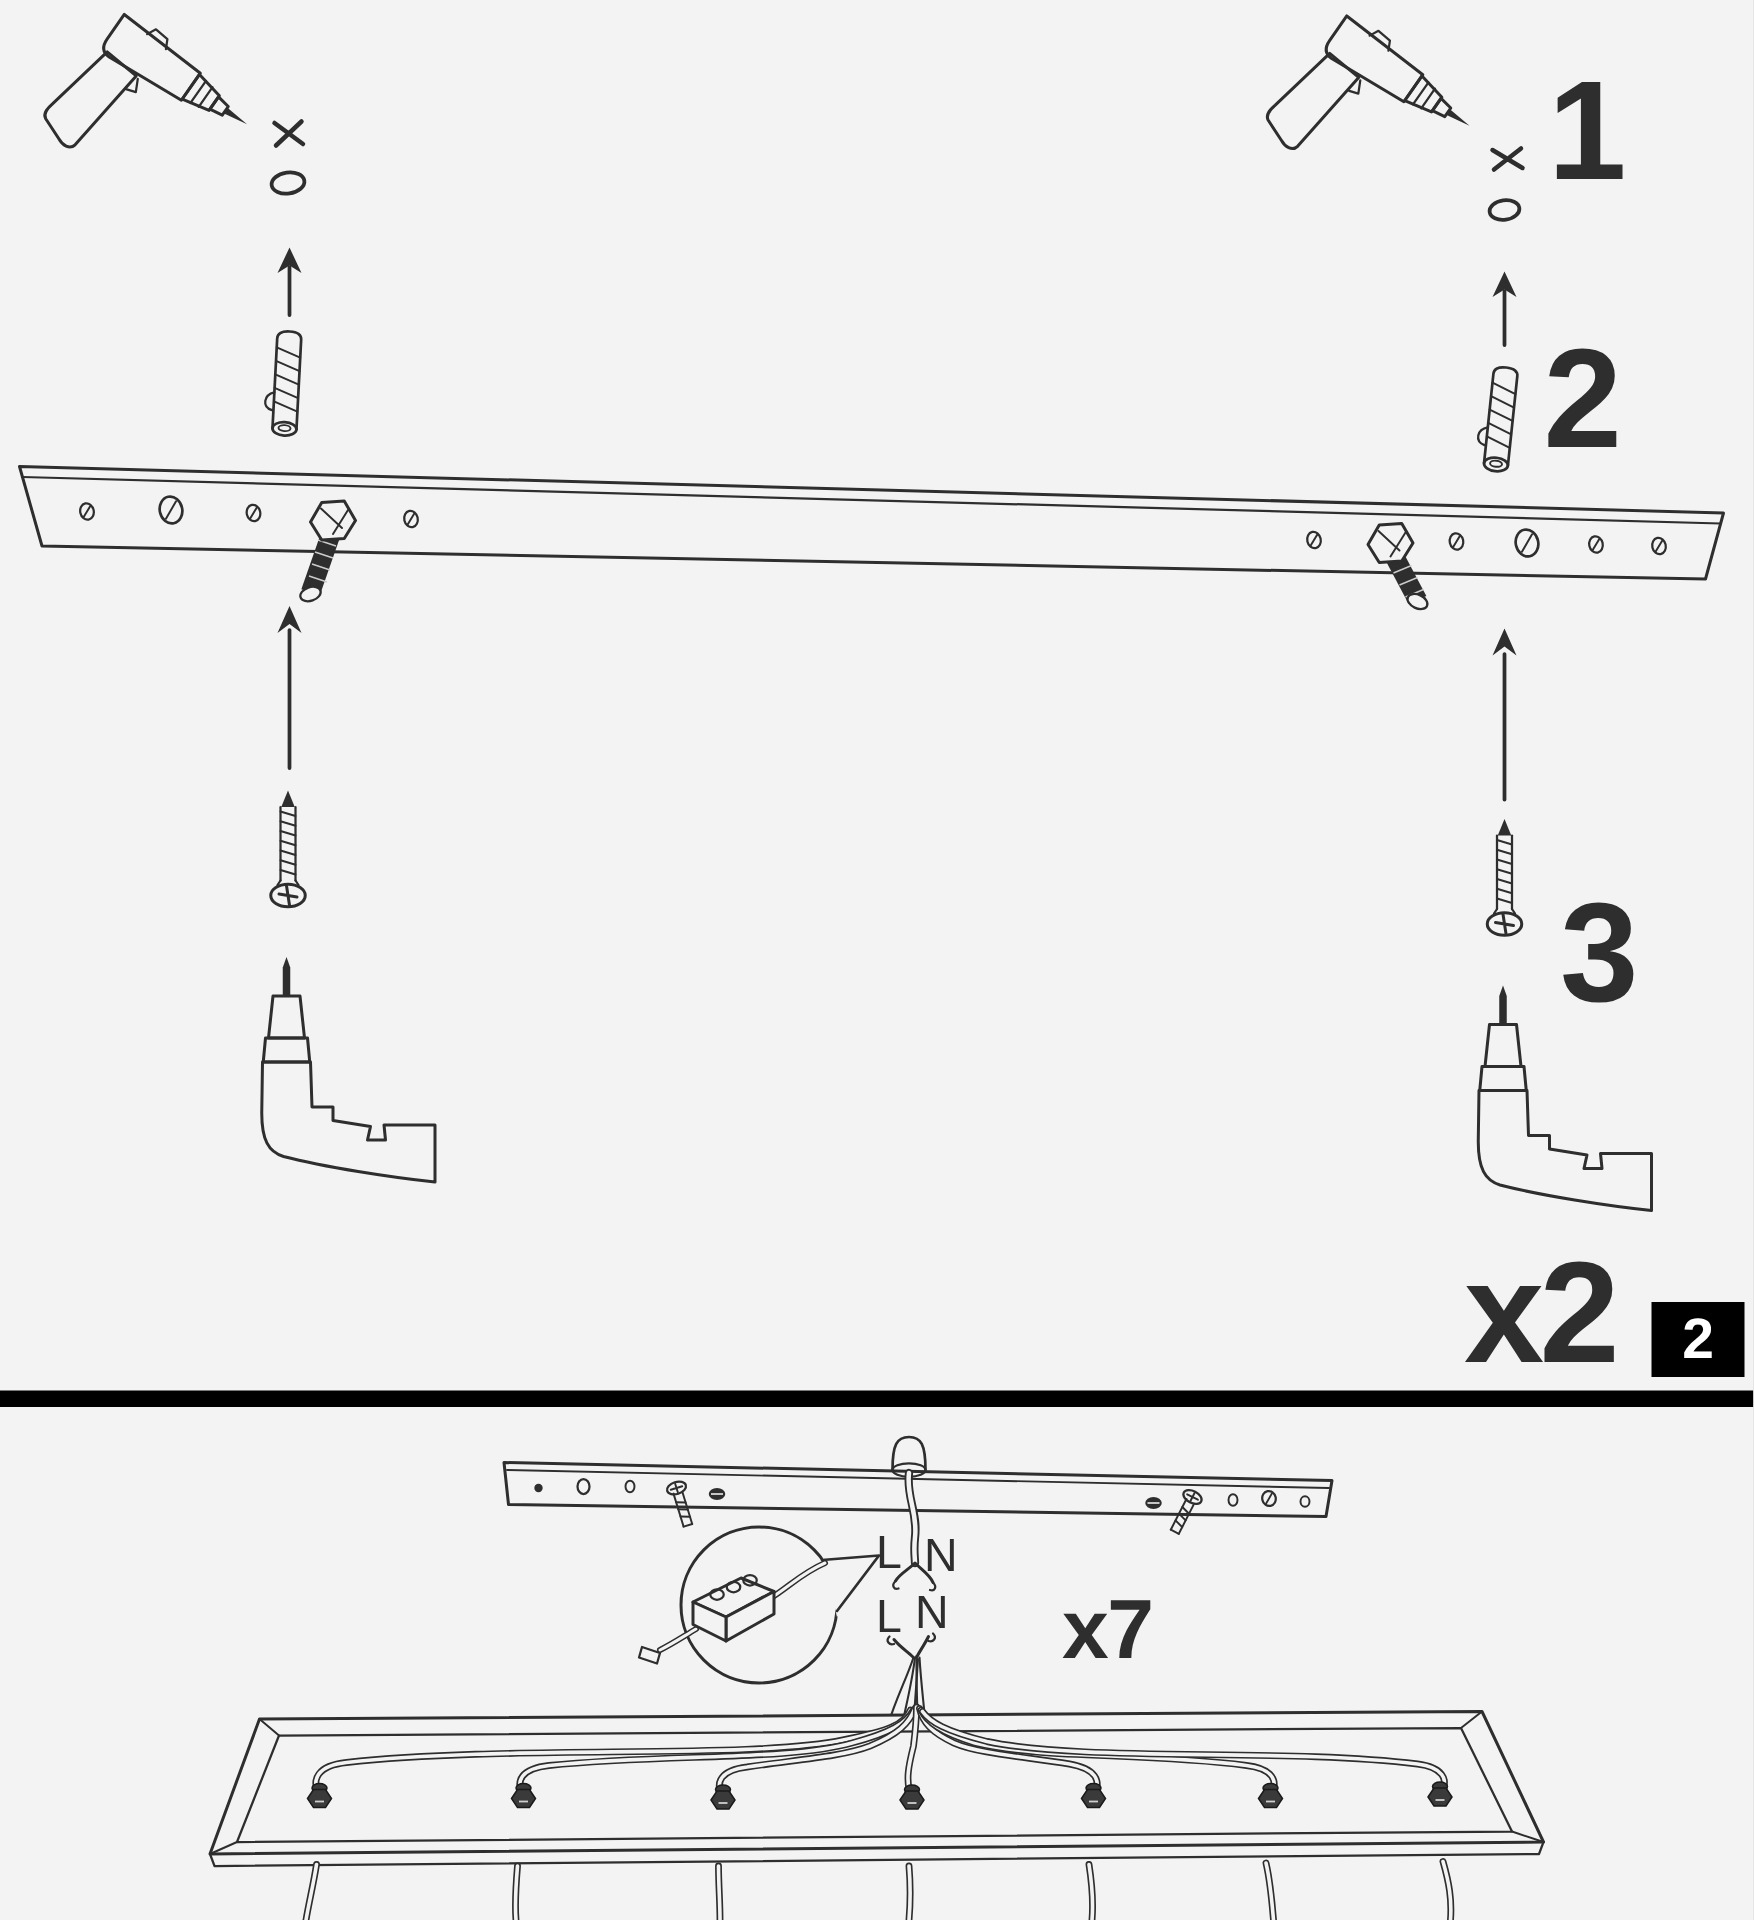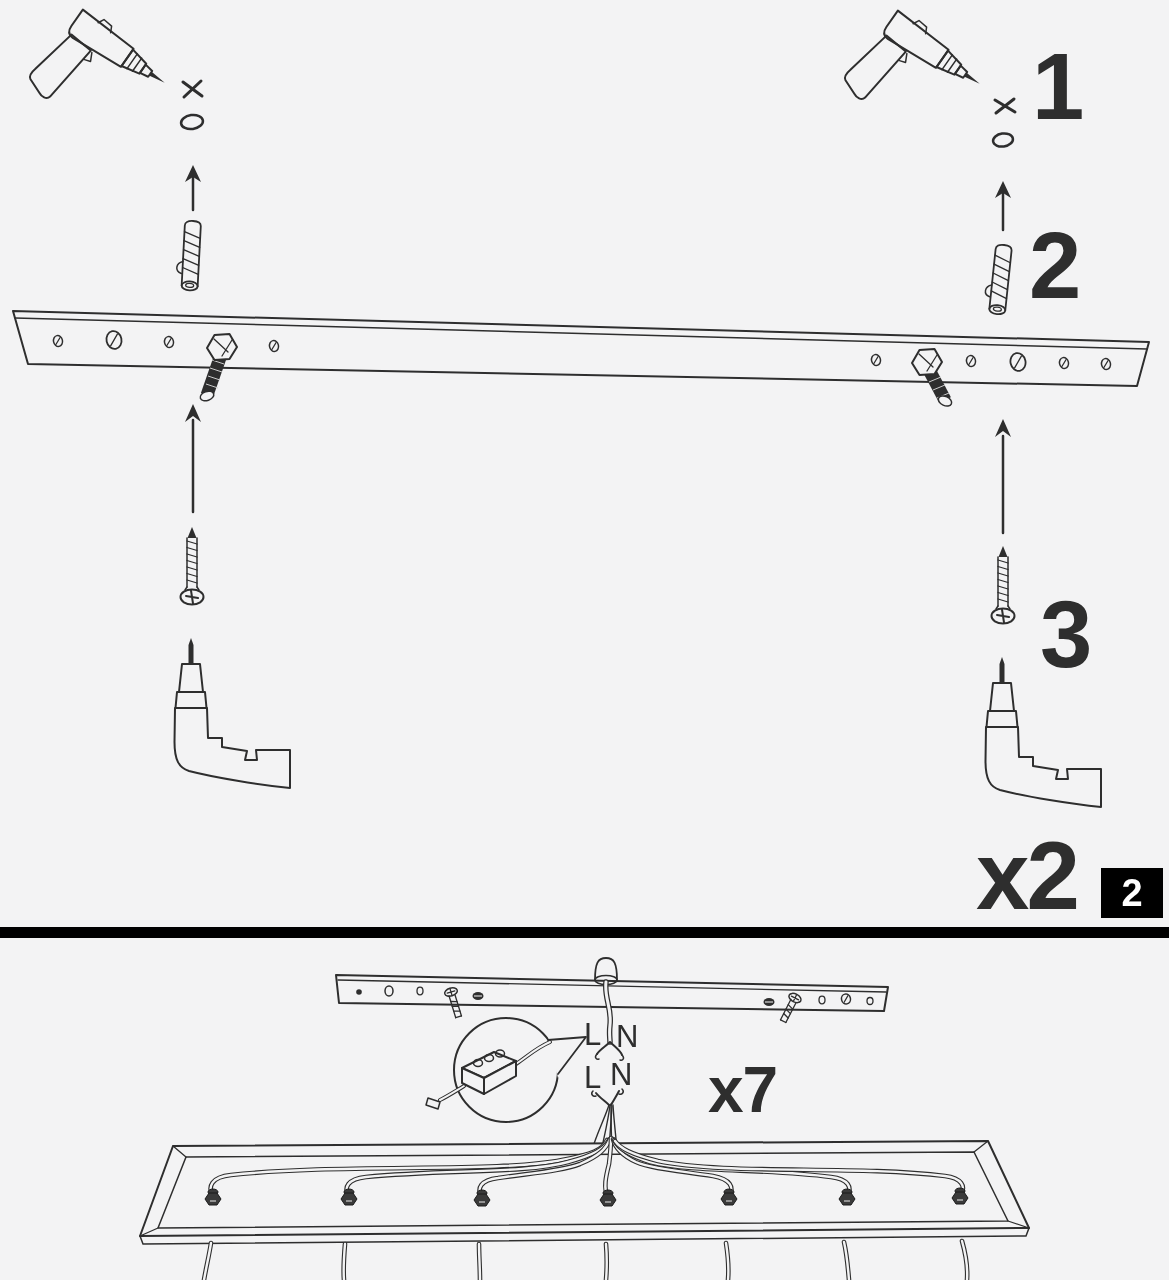--- a/index.html
+++ b/index.html
@@ -23,21 +23,21 @@
   .dark{fill:#3a3a3a;stroke:#1a1a1a;stroke-width:1;}
   .co{fill:none;stroke:var(--ink);stroke-width:4.6;stroke-linecap:round;}
   .ci{fill:none;stroke:var(--bg);stroke-width:2.4;stroke-linecap:round;}
   .t{fill:none;stroke:var(--ink);stroke-width:1.4;stroke-linecap:round;}
   .label{position:absolute;line-height:1;white-space:pre;color:var(--ink);}
   .num{font-size:94px;font-weight:600;letter-spacing:-2px;}
   #step1{left:1032px;top:40px;}
   #step2{left:1029px;top:219px;}
   #step3{left:1040px;top:588px;}
   #mult2{left:976px;top:828px;font-size:96px;font-weight:700;letter-spacing:-3px;text-align:right;}
-  #mult7{left:708px;top:1058px;font-size:64px;font-weight:700;letter-spacing:-1px;}
+  #mult7{left:708px;top:1058px;font-size:56px;font-weight:700;letter-spacing:-1px;}
   .wl{font-size:31px;font-weight:500;}
   #wlL1{left:584px;top:1019px;}
   #wlN1{left:616px;top:1021px;}
   #wlL2{left:584px;top:1062px;}
   #wlN2{left:610px;top:1059px;}
   #badge{
     position:absolute;left:1101px;top:868px;width:62px;height:50px;
     background:var(--badge-bg);color:var(--badge-fg);
     display:flex;align-items:center;justify-content:center;
     font-size:38px;font-weight:700;

